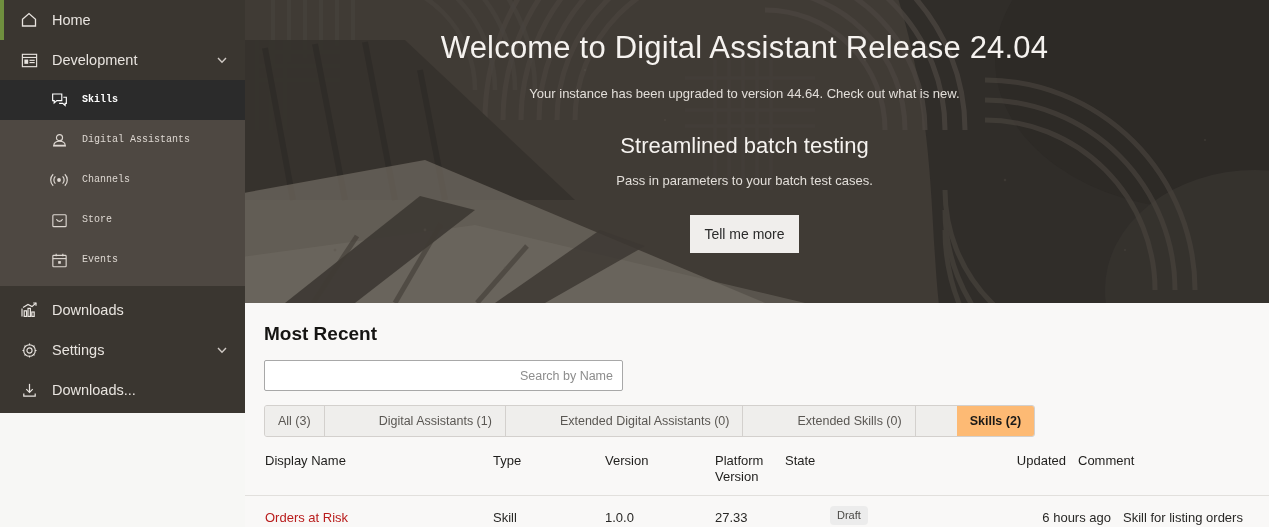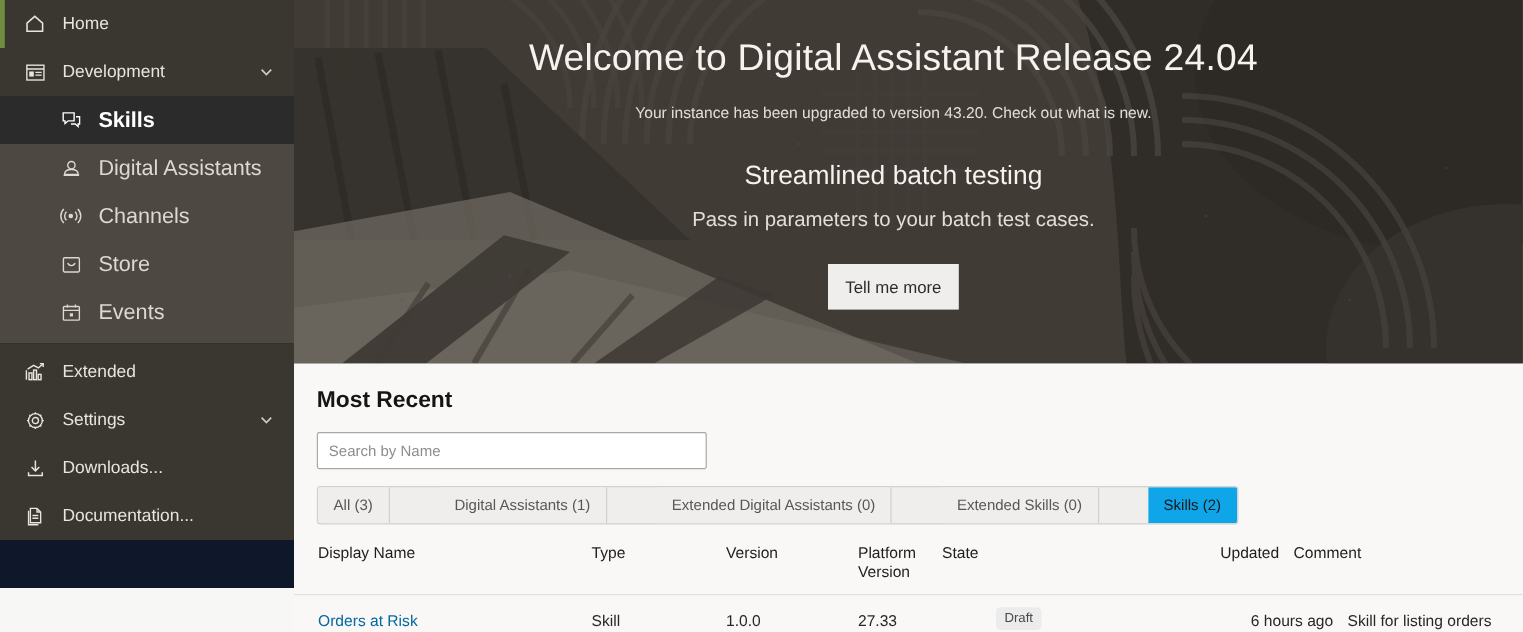--- a/index.html
+++ b/index.html
@@ -7,22 +7,22 @@
     width: 1269px; height: 527px;
     overflow: hidden;
     font-family: "Liberation Sans", sans-serif;
     background: #f7f7f5;
   }
   .app { position: relative; width: 1269px; height: 527px; }
 
   
   .sidebar {
     position: absolute; left: 0; top: 0;
-    width: 245px; height: 490px;
-    background: #0f172a;
+    width: 245px; height: 413px;
+    background: #f9a8d4;
     z-index: 5;
     overflow: hidden;
   }
   .nav-top { background: #3a3630; }
   .nav-item {
     position: relative;
     display: flex; align-items: center;
     height: 40px;
     padding-left: 18px;
     color: #e8e4df;
@@ -42,21 +42,21 @@
     position: absolute; right: 16px; top: 50%;
     transform: translateY(-50%);
     width: 14px; height: 14px;
   }
   .nav-item.active-home::before {
     content: ""; position: absolute; left: 0; top: 0;
     width: 4px; height: 100%;
     background: #6f8f3e;
   }
   .group-body { background: #4e4842; padding-bottom: 6px; }
-  .group-body .nav-item { padding-left: 48px; height: 40px; font-size: 18px; color: #ded8d2; }
+  .group-body .nav-item { padding-left: 48px; height: 40px; font-size: 10px; color: #ded8d2; font-family: Liberation Mono, monospace; }
   .group-body .nav-item.selected {
     background: #2b2b2b;
     color: #ffffff;
     font-weight: bold;
   }
   .nav-bottom { background: #3a3630; padding-top: 4px; }
   .nav-bottom .nav-item { height: 40px; }
 
   
   .hero {
@@ -81,21 +81,21 @@
     color: #f5f2ef;
   }
   .hero-sub {
     margin-top: 20px;
     font-size: 13px; color: #e2ded9; font-weight: 400;
   }
   .hero-h2 {
     margin-top: 32px;
     font-size: 22px; font-weight: 400; color: #f5f2ef;
   }
-  .hero-sub2 { margin-top: 14px; font-size: 17px; color: #e2ded9; }
+  .hero-sub2 { margin-top: 14px; font-size: 13px; color: #e2ded9; }
   .hero-btn {
     margin-top: 27px;
     background: #f0eeec;
     color: #2b2b2b;
     border: none;
     padding: 11px 14px;
     font-size: 14px;
     font-family: "Liberation Sans", sans-serif;
     cursor: pointer;
   }
@@ -107,29 +107,30 @@
     background: #f9f8f7;
     z-index: 4;
     overflow: hidden;
   }
   .card-title {
     margin: 20px 0 0 19px;
     font-size: 19px; font-weight: bold; color: #161513;
   }
   .search-wrap { margin: 15px 0 0 19px; }
   .search-input {
-    width: 325px; height: 31px;
+    width: 359px; height: 31px;
     border: 1px solid #a8a8a8;
     border-radius: 2px;
     background: #fff;
     padding: 0 9px;
     font-size: 12.5px;
     font-family: "Liberation Sans", sans-serif;
     color: #333;
     outline: none;
+    text-align: right;
   }
   .search-input::placeholder { color: #8d8d8d; }
 
   .tabs {
     display: flex; margin: 14px 0 0 19px;
     border: 1px solid #d3d0cd;
     border-radius: 3px;
     width: max-content;
     overflow: hidden;
     background: #efeeec;
@@ -138,21 +139,21 @@
   .tab {
     padding: 8px 13px;
     font-size: 12.5px;
     color: #5a5753;
     background: #efeeec;
     border-right: 1px solid #d3d0cd;
     cursor: pointer;
     white-space: nowrap;
   }
   .tab:last-child { border-right: none; }
-  .tab.sel { background: #0ea5e9; color: #1a1917; font-weight: normal; }
+  .tab.sel { background: #fdba74; color: #1a1917; font-weight: bold; }
 
   
   .tbl { margin: 12px 0 0 0; width: 1228px; }
   .tbl-head, .tbl-row { display: flex; align-items: flex-start; }
   .tbl-head { padding: 0 0 0 14px; border-bottom: 1px solid #e2e0dd; }
   .tbl-row  { padding: 0 0 0 14px; }
   .th {
     font-size: 13px; color: #1f1e1c;
     padding: 4px 6px 10px 6px;
     line-height: 1.22;
@@ -163,21 +164,21 @@
     line-height: 1.2;
     white-space: nowrap;
   }
   .c-name { width: 228px; }
   .c-type { width: 112px; }
   .c-ver  { width: 110px; }
   .c-plat { width: 115px; }
   .c-state{ width: 118px; }
   .c-upd  { width: 175px; text-align: right; }
   .c-com  { width: 170px; }
-  .link { color: #0369a1; cursor: pointer; }
+  .link { color: #b91c1c; cursor: pointer; }
   .badge {
     display: inline-block;
     background: #ececec;
     color: #4a4945;
     border-radius: 4px;
     font-size: 11px;
     padding: 4px 7px;
     line-height: 1;
   }
   .td-state { padding-top: 10px; }
@@ -284,21 +285,21 @@
         <span class="ic">
           <svg width="20" height="20" viewBox="0 0 20 20" fill="none" stroke="#e8e4df" stroke-width="1.2">
             <polyline points="3,16.4 3,8.6"></polyline>
             <rect x="5.2" y="10.8" width="2.4" height="5.6"></rect>
             <rect x="9" y="8.4" width="2.4" height="8"></rect>
             <rect x="12.8" y="12" width="2.4" height="4.4"></rect>
             <polyline points="4,7.6 9,4.4 13,6.6 17,3"></polyline>
             <polyline points="14.2,3 17,3 17,5.8"></polyline>
           </svg>
         </span>
-        <span class="lbl">Extended</span>
+        <span class="lbl">Downloads</span>
       </div>
 
       <div class="nav-item">
         <span class="ic">
           <svg width="19" height="19" viewBox="0 0 20 20" fill="none" stroke="#e8e4df" stroke-width="1.2">
             <circle cx="10" cy="10" r="2.7"></circle>
             <path d="M10 2.6 L10 4.4 M10 15.6 L10 17.4 M2.6 10 L4.4 10 M15.6 10 L17.4 10
                      M4.8 4.8 L6.1 6.1 M13.9 13.9 L15.2 15.2 M15.2 4.8 L13.9 6.1 M6.1 13.9 L4.8 15.2"></path>
             <circle cx="10" cy="10" r="6.1"></circle>
           </svg>
@@ -442,21 +443,21 @@
             <circle cx="340" cy="70" r="1.3"></circle>
           <circle cx="520" cy="250" r="1.2"></circle>
             <circle cx="960" cy="140" r="1.1"></circle>
         </g>
         <rect x="0" y="0" width="1024" height="303" fill="#2b2823" opacity="0.30"></rect>
       </g>
     </svg>
 
     <div class="hero-content">
       <h1 class="hero-title">Welcome to Digital Assistant Release 24.04</h1>
-      <p class="hero-sub">Your instance has been upgraded to version 43.20. Check out what is new.</p>
+      <p class="hero-sub">Your instance has been upgraded to version 44.64. Check out what is new.</p>
       <h2 class="hero-h2">Streamlined batch testing</h2>
       <p class="hero-sub2">Pass in parameters to your batch test cases.</p>
       <button class="hero-btn">Tell me more</button>
     </div>
   </section>
 
   <section class="card">
     <h2 class="card-title">Most Recent</h2>
 
     <div class="search-wrap">

